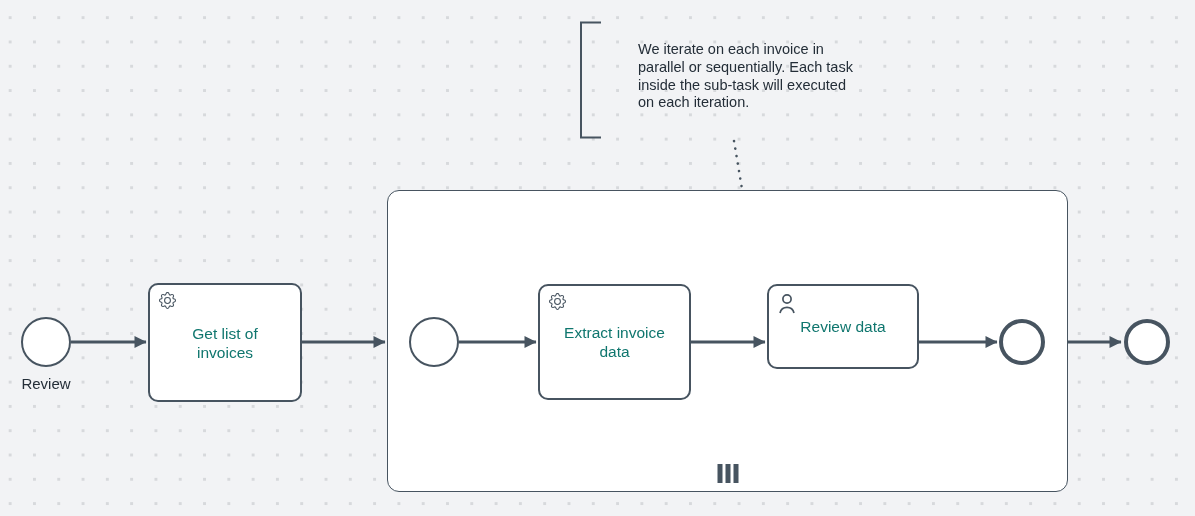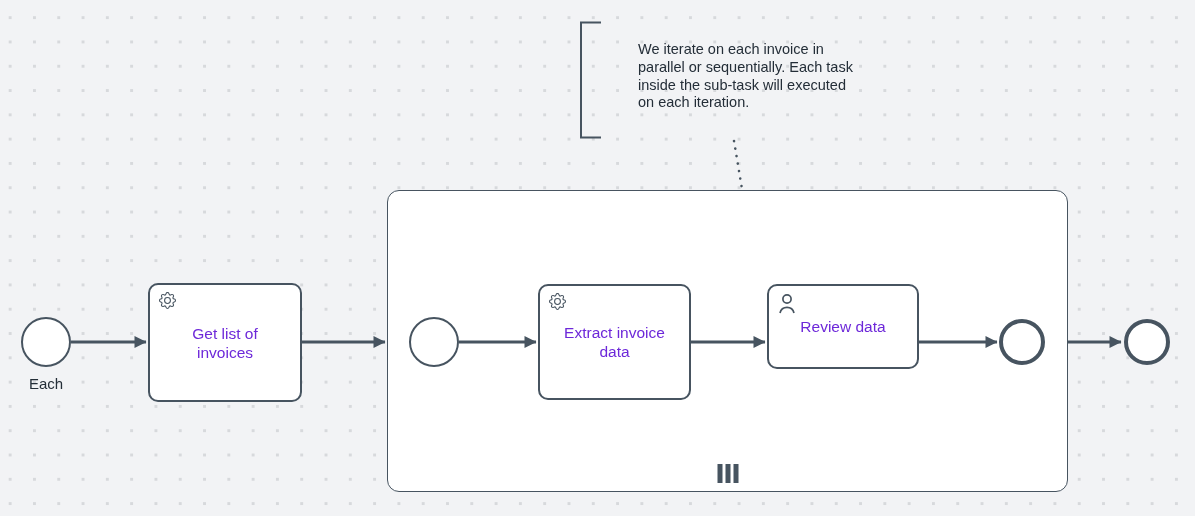--- a/index.html
+++ b/index.html
@@ -33,21 +33,21 @@
   }
   .event.thin{width:50px;height:50px;border:2.4px solid #475460;}
   .event.thick{width:46px;height:46px;border:4.5px solid #475460;}
   .task{
     position:absolute;box-sizing:border-box;background:#ffffff;
     border:2px solid #475460;border-radius:10px;
     display:flex;align-items:center;justify-content:center;
   }
   .task-label{
     white-space:pre-line;text-align:center;
-    font-size:15.5px;line-height:19px;color:#6d28d9;
+    font-size:15.5px;line-height:19px;color:#0f766e;
   }
   .task-icon{position:absolute;top:7px;left:9px;}
   .ext-label{
     position:absolute;left:6px;top:375px;width:80px;
     text-align:center;font-size:15px;color:#242e38;
   }
   .annotation-text{
     position:absolute;left:602px;top:41px;width:330px;
     font-size:14.5px;line-height:17.8px;color:#242e38;white-space:pre-line;margin-left:36px;
   }
@@ -79,21 +79,21 @@
     <path class="flow" d="M1068 342 H1121"></path>
     <path class="bracket" d="M601 22.5 H581 V137.5 H601"></path>
     <path class="assoc" d="M734 141 L742 189"></path>
   </svg>
 
   <div class="event thin" style="left:21px;top:317px"></div>
   <div class="event thin" style="left:409px;top:317px"></div>
   <div class="event thick" style="left:999px;top:319px"></div>
   <div class="event thick" style="left:1124px;top:319px"></div>
 
-  <div class="ext-label">Each</div>
+  <div class="ext-label">Review</div>
 
   <div class="task" style="left:148px;top:283px;width:154px;height:119px">
     <svg class="task-icon" width="17" height="17" viewBox="0 0 16 16" fill="#475460">
       <path d="M8 4.754a3.246 3.246 0 1 0 0 6.492 3.246 3.246 0 0 0 0-6.492zM5.754 8a2.246 2.246 0 1 1 4.492 0 2.246 2.246 0 0 1-4.492 0z"></path>
       <path d="M9.796 1.343c-.527-1.79-3.065-1.79-3.592 0l-.094.319a.873.873 0 0 1-1.255.52l-.292-.16c-1.64-.892-3.433.902-2.54 2.541l.159.292a.873.873 0 0 1-.52 1.255l-.319.094c-1.79.527-1.79 3.065 0 3.592l.319.094a.873.873 0 0 1 .52 1.255l-.16.292c-.892 1.64.901 3.434 2.541 2.54l.292-.159a.873.873 0 0 1 1.255.52l.094.319c.527 1.79 3.065 1.79 3.592 0l.094-.319a.873.873 0 0 1 1.255-.52l.292.16c1.64.893 3.434-.902 2.54-2.541l-.159-.292a.873.873 0 0 1 .52-1.255l.319-.094c1.79-.527 1.79-3.065 0-3.592l-.319-.094a.873.873 0 0 1-.52-1.255l.16-.292c.893-1.64-.902-3.433-2.541-2.54l-.292.159a.873.873 0 0 1-1.255-.52l-.094-.319zm-2.633.283c.246-.835 1.428-.835 1.674 0l.094.319a1.873 1.873 0 0 0 2.693 1.115l.291-.16c.764-.415 1.6.42 1.184 1.185l-.159.292a1.873 1.873 0 0 0 1.116 2.692l.318.094c.835.246.835 1.428 0 1.674l-.319.094a1.873 1.873 0 0 0-1.115 2.693l.16.291c.415.764-.42 1.6-1.185 1.184l-.291-.159a1.873 1.873 0 0 0-2.693 1.116l-.094.318c-.246.835-1.428.835-1.674 0l-.094-.319a1.873 1.873 0 0 0-2.692-1.115l-.292.16c-.764.415-1.6-.42-1.184-1.185l.159-.291A1.873 1.873 0 0 0 1.945 8.93l-.319-.094c-.835-.246-.835-1.428 0-1.674l.319-.094A1.873 1.873 0 0 0 3.06 4.377l-.16-.292c-.415-.764.42-1.6 1.185-1.184l.292.159a1.873 1.873 0 0 0 2.692-1.115l.094-.319z"></path>
     </svg>
     <div class="task-label">Get list of
 invoices</div>
   </div>
 

